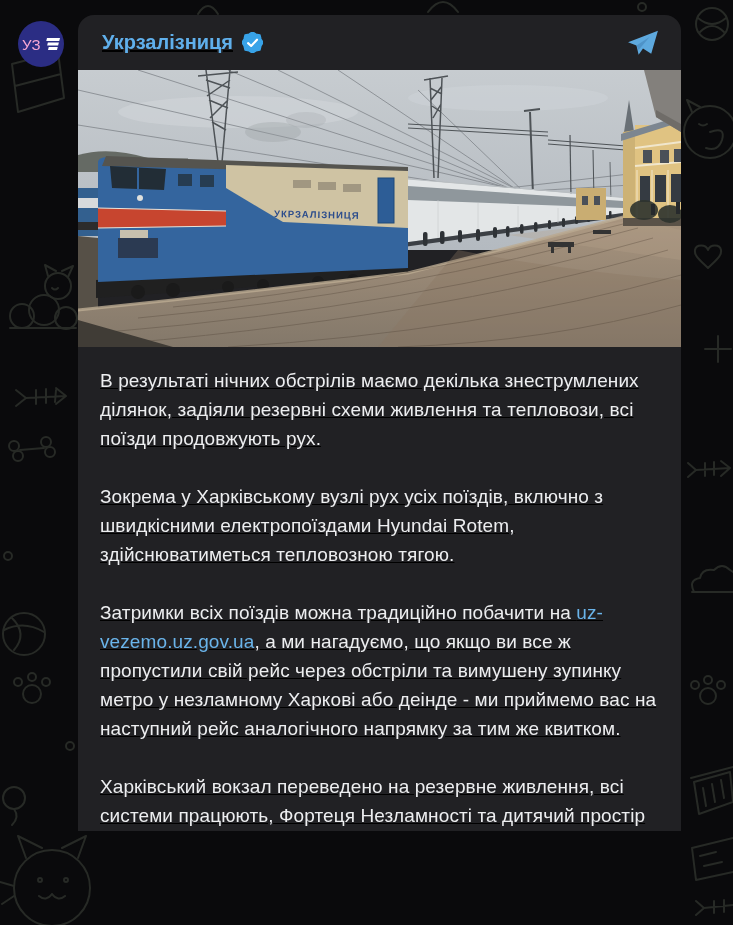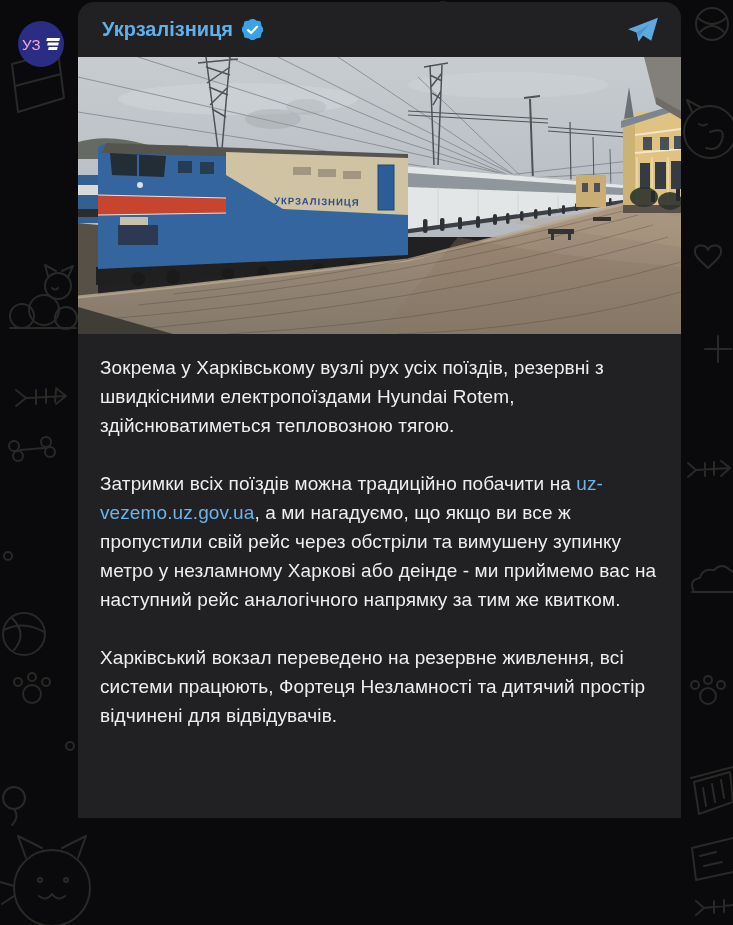--- a/index.html
+++ b/index.html
@@ -9,22 +9,22 @@
     font-family:"Liberation Sans",sans-serif;
   }
   .doodles{position:absolute;left:0;top:0;z-index:0;}
   .avatar{
     position:absolute;left:18px;top:21px;width:46px;height:46px;border-radius:50%;
     background:#2b2d84;display:flex;align-items:center;justify-content:center;gap:3px;
     z-index:2;cursor:pointer;
   }
   .avatar-text{color:#f9a8d4;font-weight:normal;font-size:15px;letter-spacing:.3px;}
   .bubble{
-    position:absolute;left:78px;top:2px;width:603px;height:816px;
-    background:#212124;border-radius:16px 16px 0 0;overflow:hidden;z-index:1;
+    position:absolute;left:78px;top:15px;width:603px;height:816px;
+    background:#212124;border-radius:16px 16px 0 0;overflow:hidden;z-index:1;text-decoration:underline;
   }
   .header{height:55px;display:flex;align-items:center;padding:0 20px 0 24px;}
   .channel-name{color:#60b0ec;font-size:20px;font-weight:bold;cursor:pointer;}
   .badge{margin-left:9px;flex:0 0 auto;display:block;}
   .share{margin-left:auto;flex:0 0 auto;display:block;cursor:pointer;}
   .photo{width:603px;height:277px;display:block;cursor:pointer;}
   .post-text{
     padding:19px 24px 0 22px;color:#edeef0;font-size:19px;line-height:29px;
     letter-spacing:.1px;
   }
@@ -253,18 +253,19 @@
       <rect x="473" y="177" width="3" height="6" fill="#333333"></rect>
         <rect x="490" y="177" width="3" height="6" fill="#333333"></rect>
       <rect x="515" y="160" width="18" height="4" fill="#333333"></rect>
 
       <polygon points="566,0 603,0 603,62 578,47" fill="#83807c"></polygon>
       <polygon points="578,40 603,54 603,62 578,47" fill="#6f6c68"></polygon>
     </g>
   </svg>
 
   <div class="post-text">
-    <p>Зокрема у Харківському вузлі рух усіх поїздів, резервні з швидкісними електропоїздами Hyundai Rotem, здійснюватиметься тепловозною тягою.</p>
+    <p>В результаті нічних обстрілів маємо декілька знеструмлених ділянок, задіяли резервні схеми живлення та тепловози, всі поїзди продовжують рух.</p>
+    <p>Зокрема у Харківському вузлі рух усіх поїздів, включно з швидкісними електропоїздами Hyundai Rotem, здійснюватиметься тепловозною тягою.</p>
     <p><span>Затримки всіх поїздів можна традиційно побачити на </span><a>uz-vezemo.uz.gov.ua</a><span>, а ми нагадуємо, що якщо ви все ж пропустили свій рейс через обстріли та вимушену зупинку метро у незламному Харкові або деінде - ми приймемо вас на наступний рейс аналогічного напрямку за тим же квитком.</span></p>
     <p>Харківський вокзал переведено на резервне живлення, всі системи працюють, Фортеця Незламності та дитячий простір відчинені для відвідувачів.</p>
   </div>
 
 </div>
 
 </body></html>

